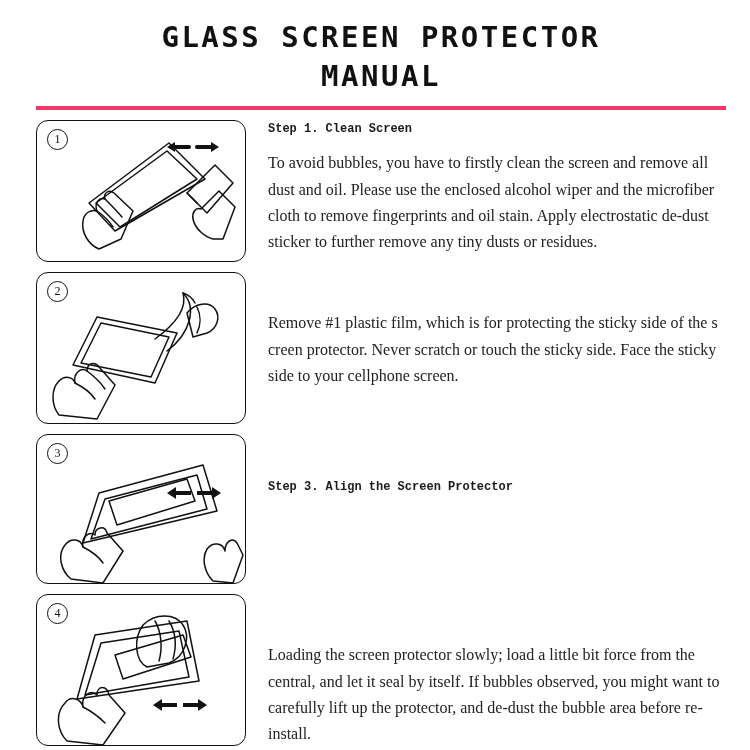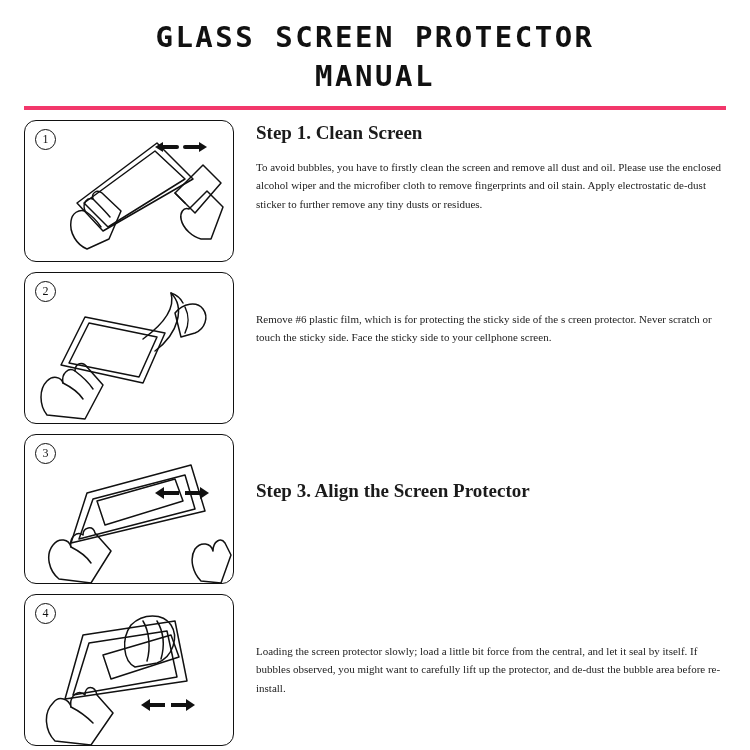--- a/index.html
+++ b/index.html
@@ -11,20 +11,21 @@
     height: 750px;
     background: #ffffff;
     font-family: "Liberation Sans", sans-serif;
     overflow: hidden;
   }
   .page {
     position: relative;
     width: 750px;
     height: 667px;
     box-sizing: border-box;
+    padding-left: 12px;
   }
   
   .title-block {
     text-align: center;
     padding-top: 18px;
   }
   .title-line {
     font-family: "DejaVu Sans Mono", monospace;
     font-weight: bold;
     font-size: 29px;
@@ -76,29 +77,29 @@
     position: absolute;
     left: 0;
     top: 0;
   }
   .text-col {
     flex: 1 1 auto;
     padding-left: 22px;
     padding-top: 2px;
   }
   .step-head {
-    font-family: Liberation Serif, serif;
+    font-family: Liberation Mono, monospace;
     font-weight: bold;
-    font-size: 19px;
+    font-size: 12px;
     color: #1b1b1b;
     margin: 0 0 14px 0;
   }
   .step-body {
     font-family: "Liberation Serif", serif;
-    font-size: 11px;
+    font-size: 16px;
     line-height: 1.65;
     color: #222222;
     margin: 0;
   }
   .step-2 .text-col { padding-top: 38px; }
   .step-3 .text-col { padding-top: 46px; }
   .step-4 .text-col { padding-top: 48px; }
   .step-2 .step-head, .step-3 .step-head, .step-4 .step-head { margin-bottom: 16px; }
 </style>
 </head>
@@ -161,21 +162,21 @@
             <path d="M22 142 C14 132 14 116 22 108 C28 102 36 104 38 110 C36 100 44 94 50 98 C50 90 58 88 62 94 L78 112 L60 146 Z"></path>
             <path d="M38 110 C46 114 54 120 58 126"></path>
             <path d="M50 98 C58 104 64 110 68 116"></path>
 
             <path d="M150 40 C158 30 172 28 178 36 C184 44 180 56 170 60 L156 64 Z"></path>
             <path d="M160 34 C164 42 164 52 160 60"></path>
           </g>
         </svg>
       </div>
       <div class="text-col">
-        <p class="step-body">Remove #6 plastic film, which is for protecting the sticky side of the s creen protector. Never scratch or touch the sticky side. Face the sticky side to your cellphone screen.</p>
+        <p class="step-body">Remove #1 plastic film, which is for protecting the sticky side of the s creen protector. Never scratch or touch the sticky side. Face the sticky side to your cellphone screen.</p>
       </div>
     </div>
 
     <div class="step step-3">
       <div class="fig">
         <div class="badge">3</div>
         <svg width="208" height="148" viewBox="0 0 208 148">
           <g fill="none" stroke="#111" stroke-width="1.5" stroke-linejoin="round" stroke-linecap="round">
 
             <path d="M46 108 L62 58 L166 30 L180 76 Z"></path>

